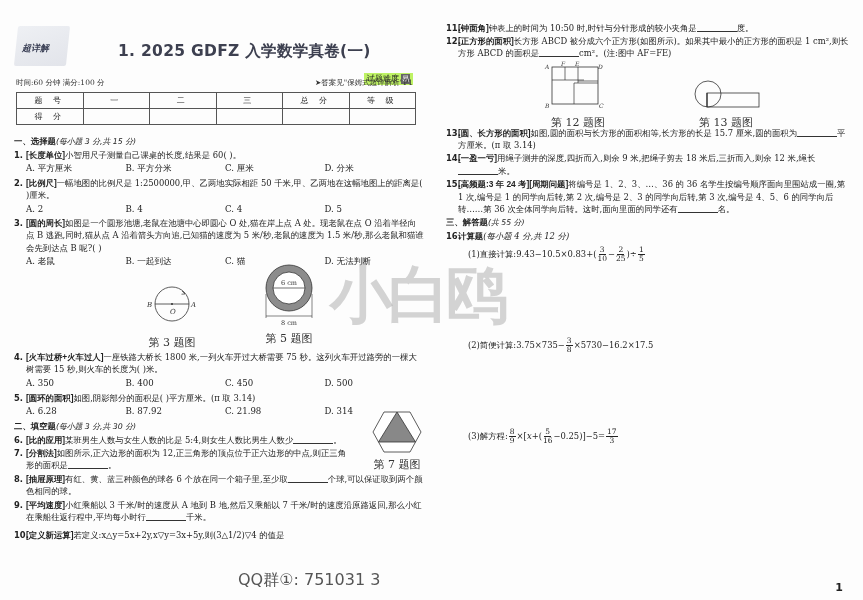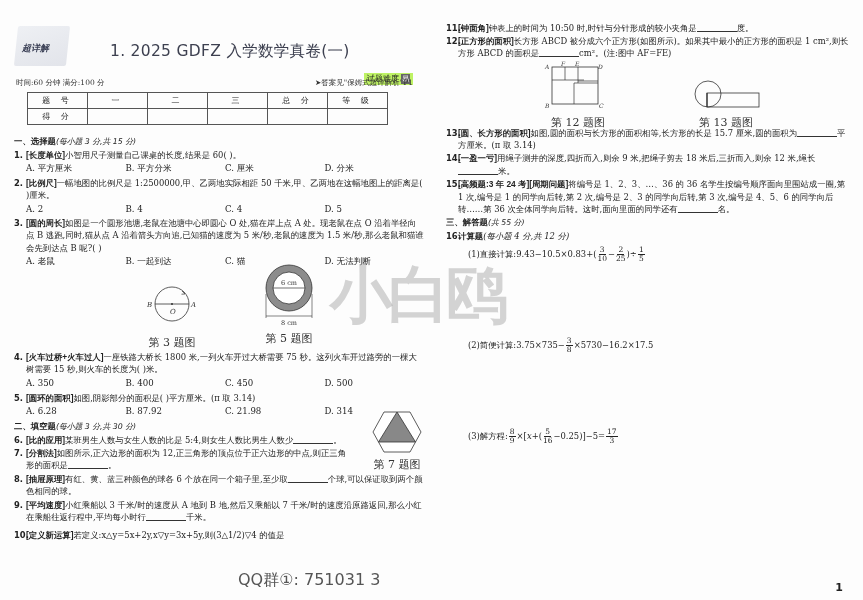--- a/index.html
+++ b/index.html
@@ -2,27 +2,27 @@
 <html><head>
 <meta charset="utf-8">
 <style>
   * { box-sizing: border-box; margin: 0; padding: 0; }
   html, body { width: 863px; height: 600px; overflow: hidden; background: #ffffff; }
   body { font-family: "DejaVu Serif", "Liberation Serif", serif; color: #222; font-size: 8.6px; line-height: 1.45; position: relative; }
   .page { position: absolute; left: 0; top: 0; width: 863px; height: 600px; background: #fdfdfd; }
 
   .logo-tab { position: absolute; left: 16px; top: 26px; width: 52px; height: 40px; background: linear-gradient(160deg,#eef0f4,#e2e4ea); transform: skewX(-6deg); border-radius: 2px; }
   .logo-text { position: absolute; left: 22px; top: 42px; font-family: "DejaVu Sans", sans-serif; font-weight: bold; font-size: 9px; color: #3a3f55; font-style: italic; }
-  .title { position: absolute; left: 110px; top: 40px; font-family: "DejaVu Sans", sans-serif; font-weight: normal; font-size: 15.5px; color: #3d4050; letter-spacing: 0.3px; }
+  .title { position: absolute; left: 118px; top: 40px; font-family: "DejaVu Sans", sans-serif; font-weight: bold; font-size: 15.5px; color: #3d4050; letter-spacing: 0.3px; }
   .difficulty { position: absolute; right: 450px; top: 73px; font-family: "DejaVu Sans", sans-serif; font-size: 8px; background: #bef264; padding: 0 3px; color: #222; }
   .difficulty .badge { display: inline-block; background: #666; color: #fff; width: 9px; height: 10px; text-align: center; line-height: 10px; margin-left: 2px; font-size: 7px; }
   .meta-left { position: absolute; left: 16px; top: 78px; font-size: 7.5px; color: #333; }
   .meta-right { position: absolute; right: 450px; top: 78px; font-size: 7.5px; color: #333; }
 
-  table.score { position: absolute; left: 16px; top: 92px; width: 361px; border-collapse: collapse; font-size: 8px; font-family: "DejaVu Sans", sans-serif; margin-left: 11px; }
+  table.score { position: absolute; left: 16px; top: 92px; width: 400px; border-collapse: collapse; font-size: 8px; font-family: "DejaVu Sans", sans-serif; }
   table.score td { border: 1px solid #555; height: 16px; text-align: center; width: 66px; letter-spacing: 4px; }
   table.score tr { border-top: 1.5px solid #333; }
 
   .q-area { position: absolute; left: 14px; top: 134px; width: 410px; }
   .sec-head { font-family: "DejaVu Sans", sans-serif; font-weight: bold; font-size: 8.4px; margin: 1px 0; }
   .sec-head .sub { font-weight: normal; font-style: italic; font-size: 7.8px; }
   .q { margin: 1.5px 0; padding-left: 12px; position: relative; font-size: 8.4px; }
   .q .num { position: absolute; left: 0; font-family: "DejaVu Sans", sans-serif; font-weight: bold; }
   .q .tag { font-family: Liberation Sans, sans-serif; font-weight: bold; }
   .opts { display: flex; padding-left: 12px; margin: 1px 0 2px; }

